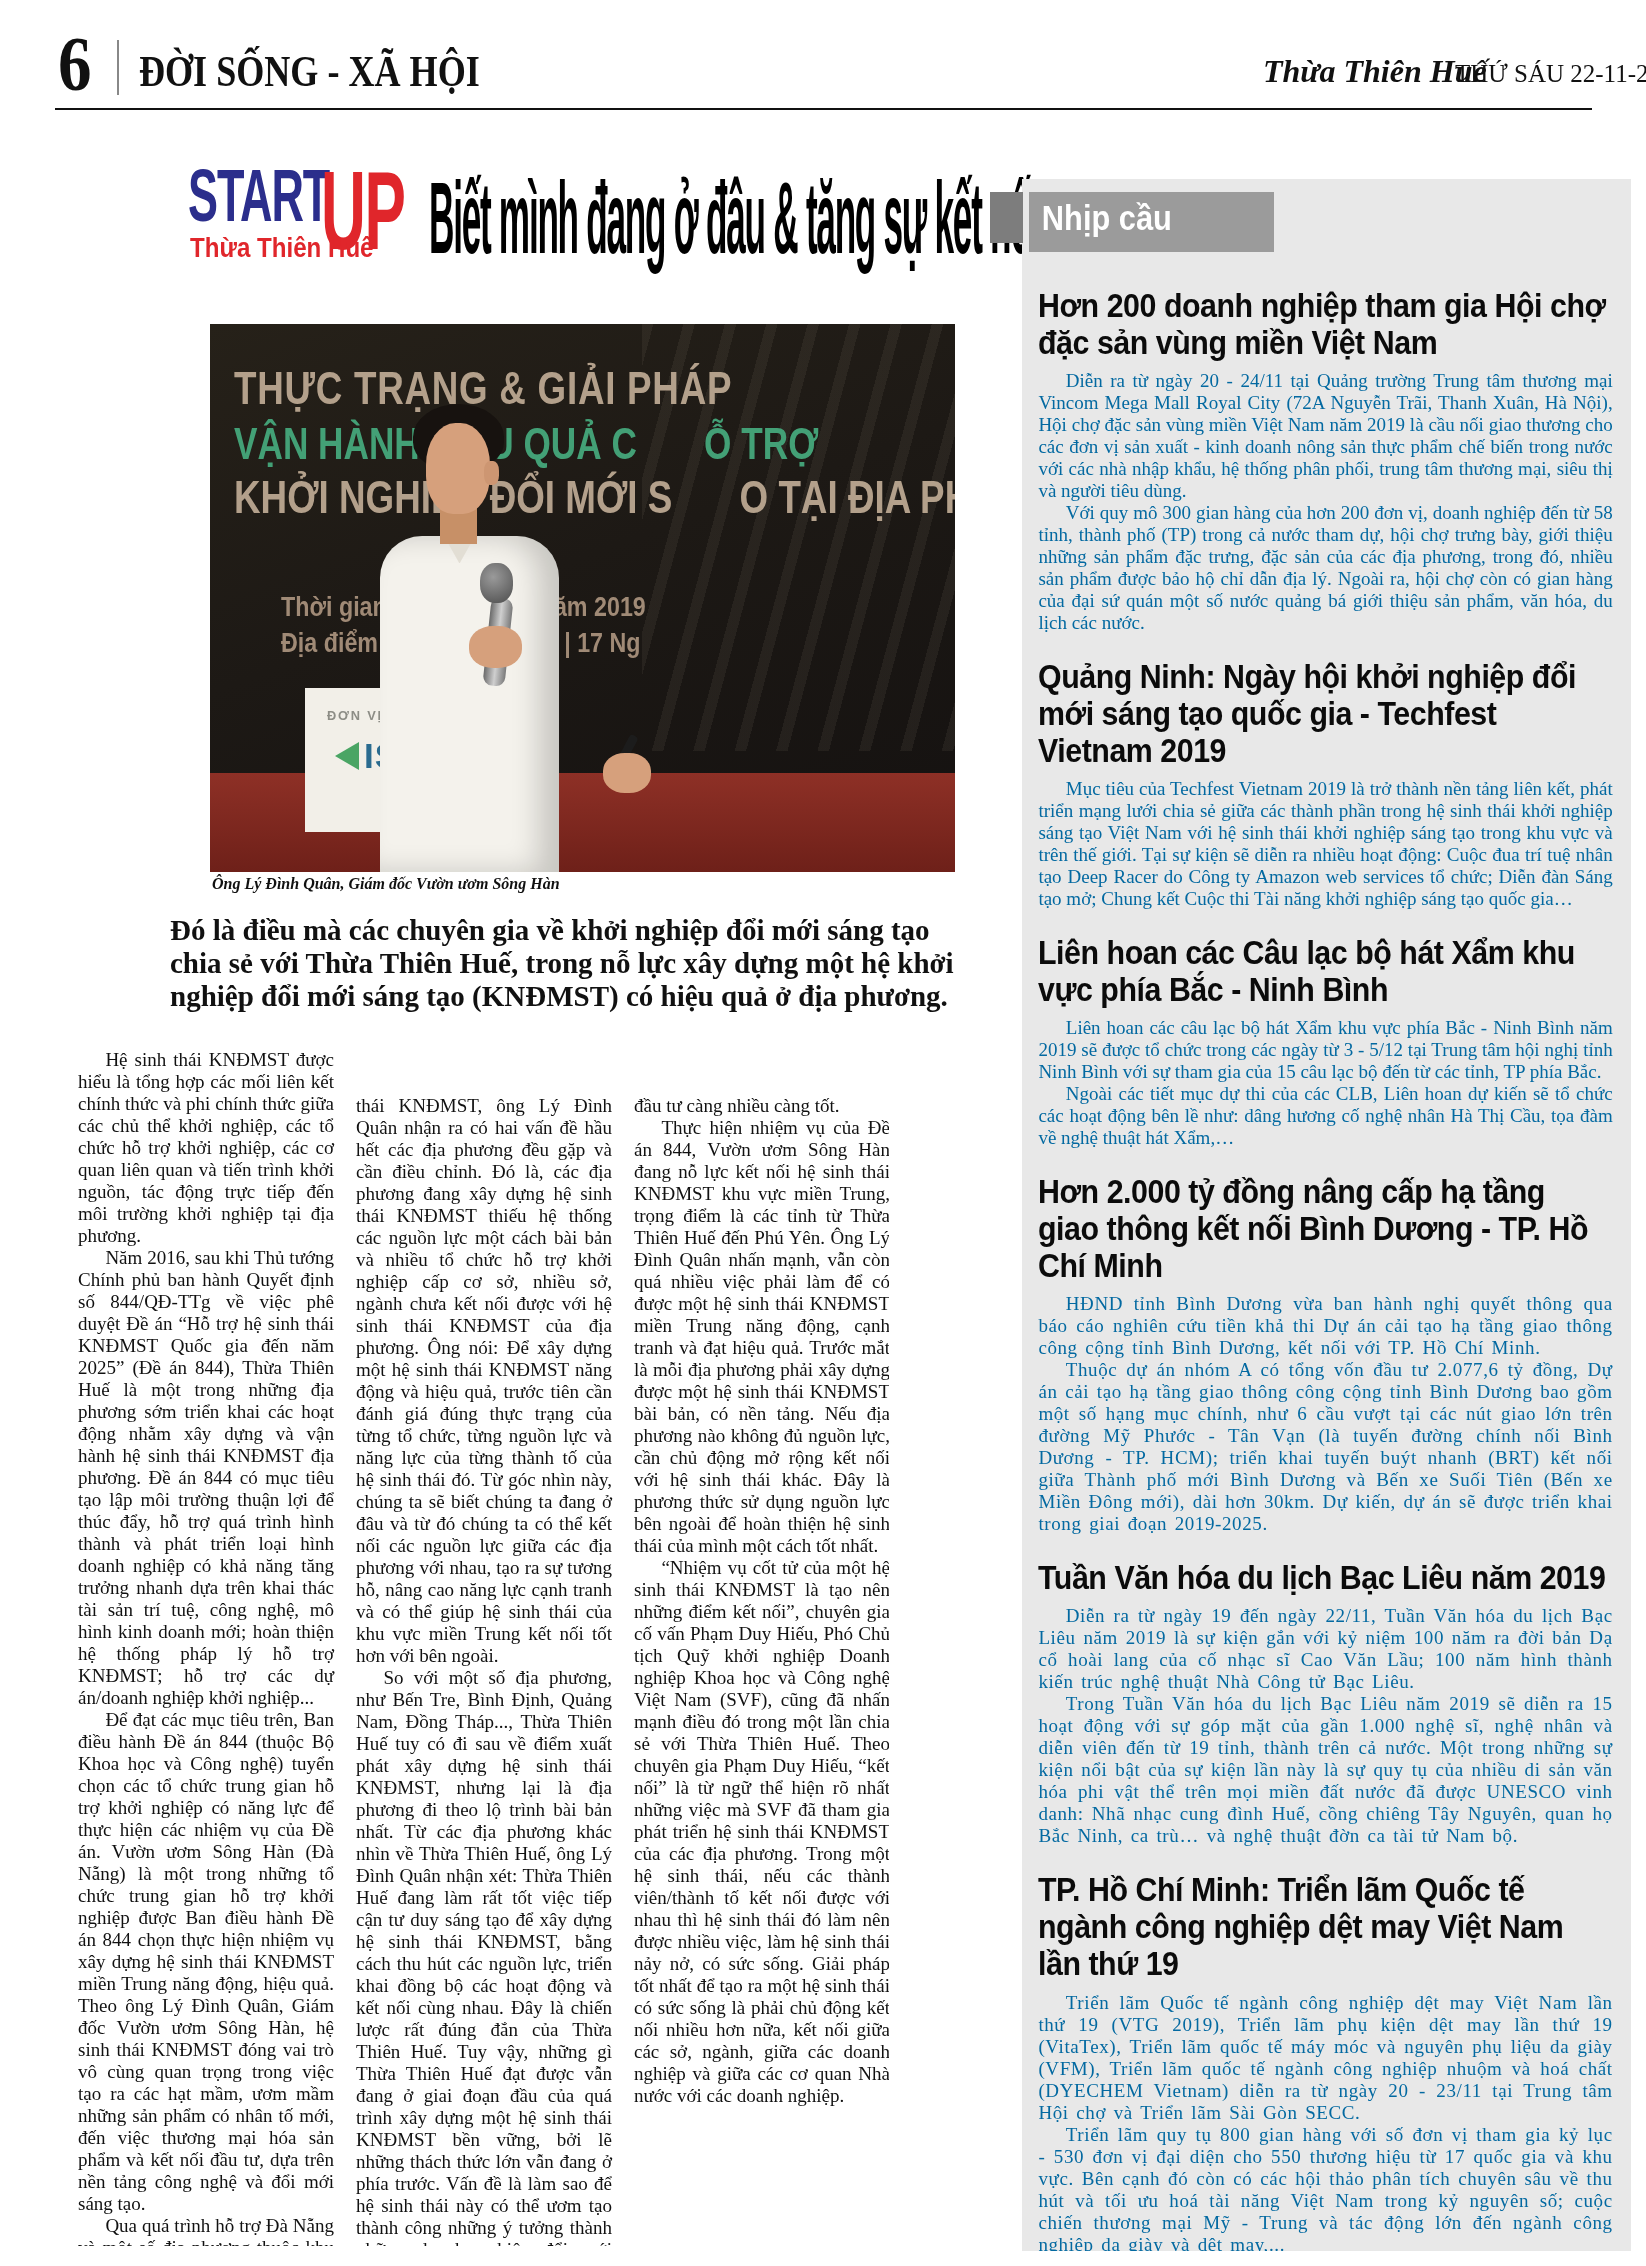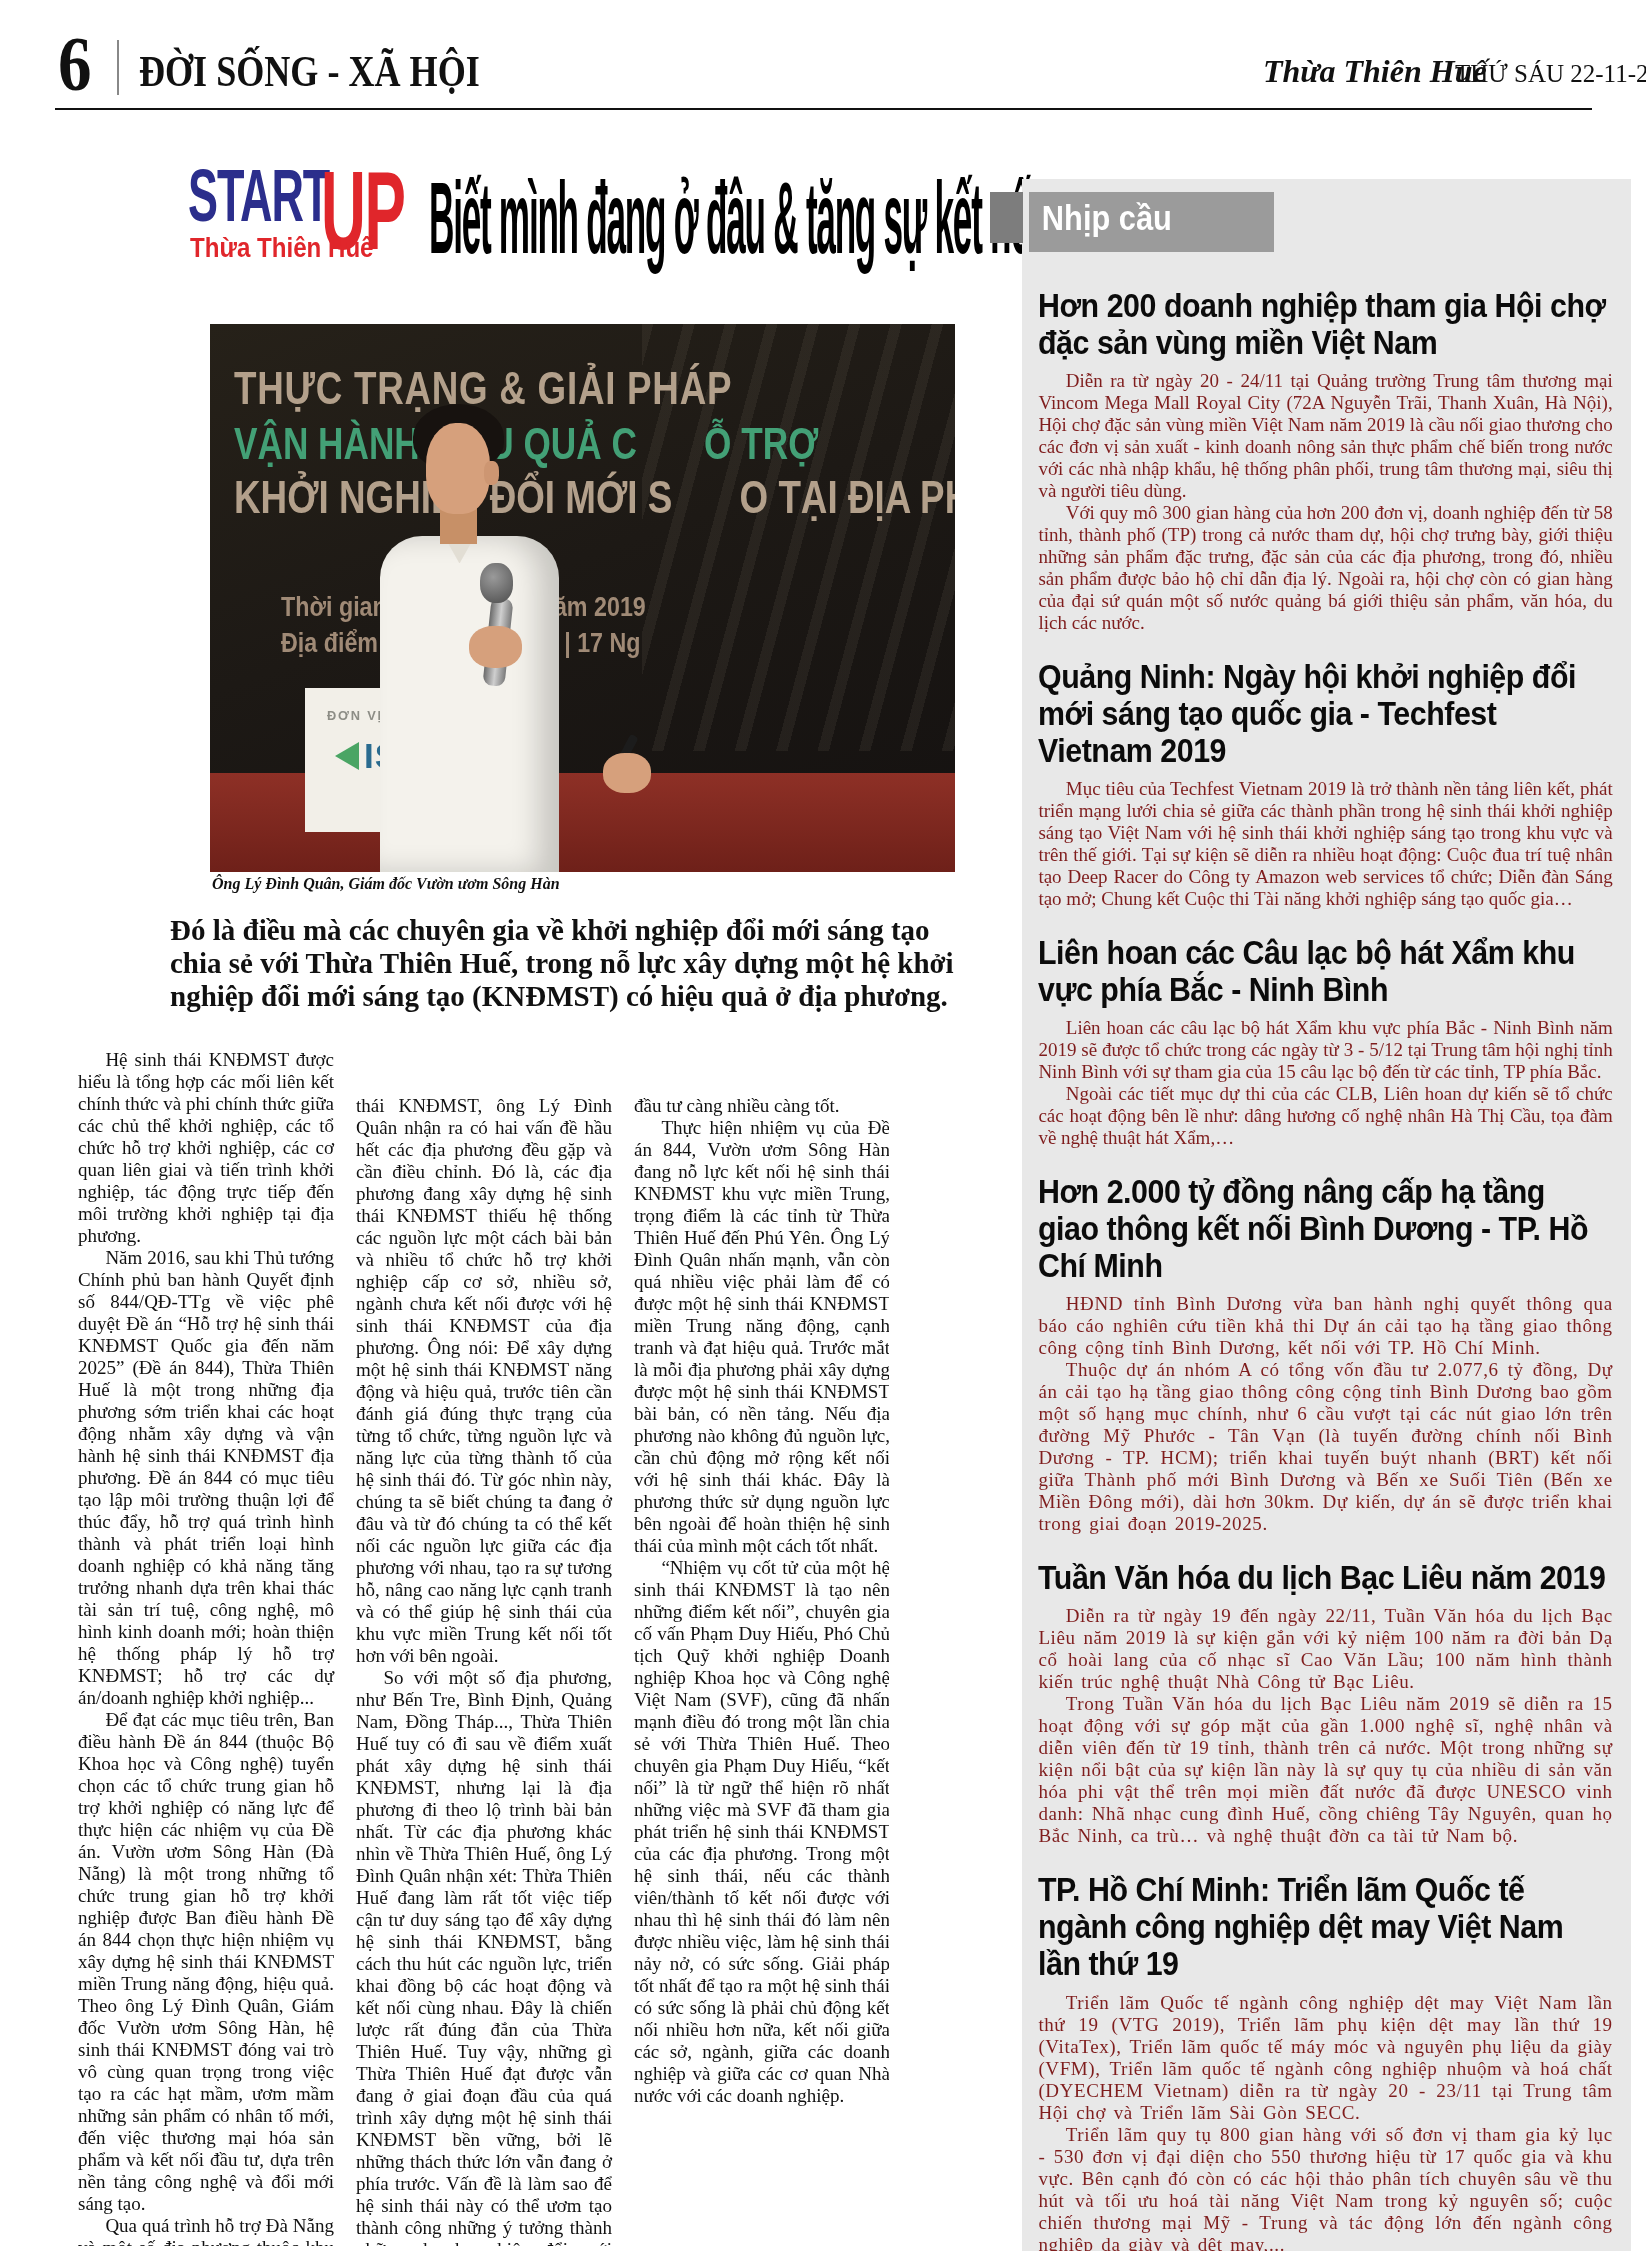--- a/index.html
+++ b/index.html
@@ -85,21 +85,21 @@
   .sidebar{position:absolute;left:1022px;top:179px;width:609px;height:2072px;background:#e8e8e8;
            box-sizing:border-box;padding:108px 18.3px 14.6px 16.4px;overflow:hidden;}
   .nhip-square{position:absolute;left:990px;top:192px;width:33px;height:51px;background:#7d7d7d;}
   .nhip-bar{position:absolute;left:1029px;top:192px;width:245px;height:60px;background:#9b9b9b;}
   .nhip-label{font-family:"Liberation Sans",sans-serif;font-weight:700;font-size:35px;color:#fff;
               line-height:51px;padding-left:14.6px;white-space:nowrap;transform:scaleX(.88);transform-origin:left top;}
   .news-title{margin:24px 0 9.1px 0;font-family:"Liberation Sans",sans-serif;font-weight:700;
               font-size:33px;line-height:37px;color:#0b0b0b;width:108%;letter-spacing:-0.5px;
               transform:scaleX(.92);transform-origin:left top;}
   .news-item:first-child .news-title{margin-top:0;}
-  .news-p{margin:0;font-size:19px;line-height:22px;text-align:justify;text-indent:27.4px;color:#7f1d1d;}
+  .news-p{margin:0;font-size:19px;line-height:22px;text-align:justify;text-indent:27.4px;color:#0369a1;}
   .news-p.wide{letter-spacing:0.6px;word-spacing:2.3px;}
 </style>
 </head>
 <body>
 
 <div class="page">
 
   <div class="page-num">6</div>
   <div class="hdr-divider"></div>
   <div class="section-title">ĐỜI SỐNG - XÃ HỘI</div>
@@ -151,21 +151,21 @@
       <div class="pen"></div>
       <div class="hand2"></div>
     </div>
   </div>
 
   <div class="caption">Ông Lý Đình Quân, Giám đốc Vườn ươm Sông Hàn</div>
   <div class="lead">Đó là điều mà các chuyên gia về khởi nghiệp đổi mới sáng tạo chia sẻ với Thừa Thiên Huế, trong nỗ lực xây dựng một hệ khởi nghiệp đổi mới sáng tạo (KNĐMST) có hiệu quả ở địa phương.</div>
 
   <div class="columns">
       <div class="col">
-        <p class="bodyp">Hệ sinh thái KNĐMST được hiểu là tổng hợp các mối liên kết chính thức và phi chính thức giữa các chủ thể khởi nghiệp, các tổ chức hỗ trợ khởi nghiệp, các cơ quan liên giai và tiến trình khởi nghiệp, tác động trực tiếp đến môi trường khởi nghiệp tại địa phương.</p>
+        <p class="bodyp">Hệ sinh thái KNĐMST được hiểu là tổng hợp các mối liên kết chính thức và phi chính thức giữa các chủ thể khởi nghiệp, các tổ chức hỗ trợ khởi nghiệp, các cơ quan liên quan và tiến trình khởi nguồn, tác động trực tiếp đến môi trường khởi nghiệp tại địa phương.</p>
         <p class="bodyp">Năm 2016, sau khi Thủ tướng Chính phủ ban hành Quyết định số 844/QĐ-TTg về việc phê duyệt Đề án “Hỗ trợ hệ sinh thái KNĐMST Quốc gia đến năm 2025” (Đề án 844), Thừa Thiên Huế là một trong những địa phương sớm triển khai các hoạt động nhằm xây dựng và vận hành hệ sinh thái KNĐMST địa phương. Đề án 844 có mục tiêu tạo lập môi trường thuận lợi để thúc đẩy, hỗ trợ quá trình hình thành và phát triển loại hình doanh nghiệp có khả năng tăng trưởng nhanh dựa trên khai thác tài sản trí tuệ, công nghệ, mô hình kinh doanh mới; hoàn thiện hệ thống pháp lý hỗ trợ KNĐMST; hỗ trợ các dự án/doanh nghiệp khởi nghiệp...</p>
         <p class="bodyp">Để đạt các mục tiêu trên, Ban điều hành Đề án 844 (thuộc Bộ Khoa học và Công nghệ) tuyển chọn các tổ chức trung gian hỗ trợ khởi nghiệp có năng lực để thực hiện các nhiệm vụ của Đề án. Vườn ươm Sông Hàn (Đà Nẵng) là một trong những tổ chức trung gian hỗ trợ khởi nghiệp được Ban điều hành Đề án 844 chọn thực hiện nhiệm vụ xây dựng hệ sinh thái KNĐMST miền Trung năng động, hiệu quả. Theo ông Lý Đình Quân, Giám đốc Vườn ươm Sông Hàn, hệ sinh thái KNĐMST đóng vai trò vô cùng quan trọng trong việc tạo ra các hạt mầm, ươm mầm những sản phẩm có nhân tố mới, đến việc thương mại hóa sản phẩm và kết nối đầu tư, dựa trên nền tảng công nghệ và đổi mới sáng tạo.</p>
         <p class="bodyp">Qua quá trình hỗ trợ Đà Nẵng và một số địa phương thuộc khu vực miền Trung xây dựng hệ sinh</p>
       </div>
       <div class="col">
         <p class="bodyp noind">thái KNĐMST, ông Lý Đình Quân nhận ra có hai vấn đề hầu hết các địa phương đều gặp và cần điều chỉnh. Đó là, các địa phương đang xây dựng hệ sinh thái KNĐMST thiếu hệ thống các nguồn lực một cách bài bản và nhiều tổ chức hỗ trợ khởi nghiệp cấp cơ sở, nhiều sở, ngành chưa kết nối được với hệ sinh thái KNĐMST của địa phương. Ông nói: Để xây dựng một hệ sinh thái KNĐMST năng động và hiệu quả, trước tiên cần đánh giá đúng thực trạng của từng tổ chức, từng nguồn lực và năng lực của từng thành tố của hệ sinh thái đó. Từ góc nhìn này, chúng ta sẽ biết chúng ta đang ở đâu và từ đó chúng ta có thể kết nối các nguồn lực giữa các địa phương với nhau, tạo ra sự tương hỗ, nâng cao năng lực cạnh tranh và có thể giúp hệ sinh thái của khu vực miền Trung kết nối tốt hơn với bên ngoài.</p>
         <p class="bodyp">So với một số địa phương, như Bến Tre, Bình Định, Quảng Nam, Đồng Tháp..., Thừa Thiên Huế tuy có đi sau về điểm xuất phát xây dựng hệ sinh thái KNĐMST, nhưng lại là địa phương đi theo lộ trình bài bản nhất. Từ các địa phương khác nhìn về Thừa Thiên Huế, ông Lý Đình Quân nhận xét: Thừa Thiên Huế đang làm rất tốt việc tiếp cận tư duy sáng tạo để xây dựng hệ sinh thái KNĐMST, bằng cách thu hút các nguồn lực, triển khai đồng bộ các hoạt động và kết nối cùng nhau. Đây là chiến lược rất đúng đắn của Thừa Thiên Huế. Tuy vậy, những gì Thừa Thiên Huế đạt được vẫn đang ở giai đoạn đầu của quá trình xây dựng một hệ sinh thái KNĐMST bền vững, bởi lẽ những thách thức lớn vẫn đang ở phía trước. Vấn đề là làm sao để hệ sinh thái này có thể ươm tạo thành công những ý tưởng thành những doanh nghiệp đổi mới sáng tạo và những doanh nghiệp ấy thu hút được nguồn lực</p>
       </div>
       <div class="col">
         <p class="bodyp noind">đầu tư càng nhiều càng tốt.</p>

